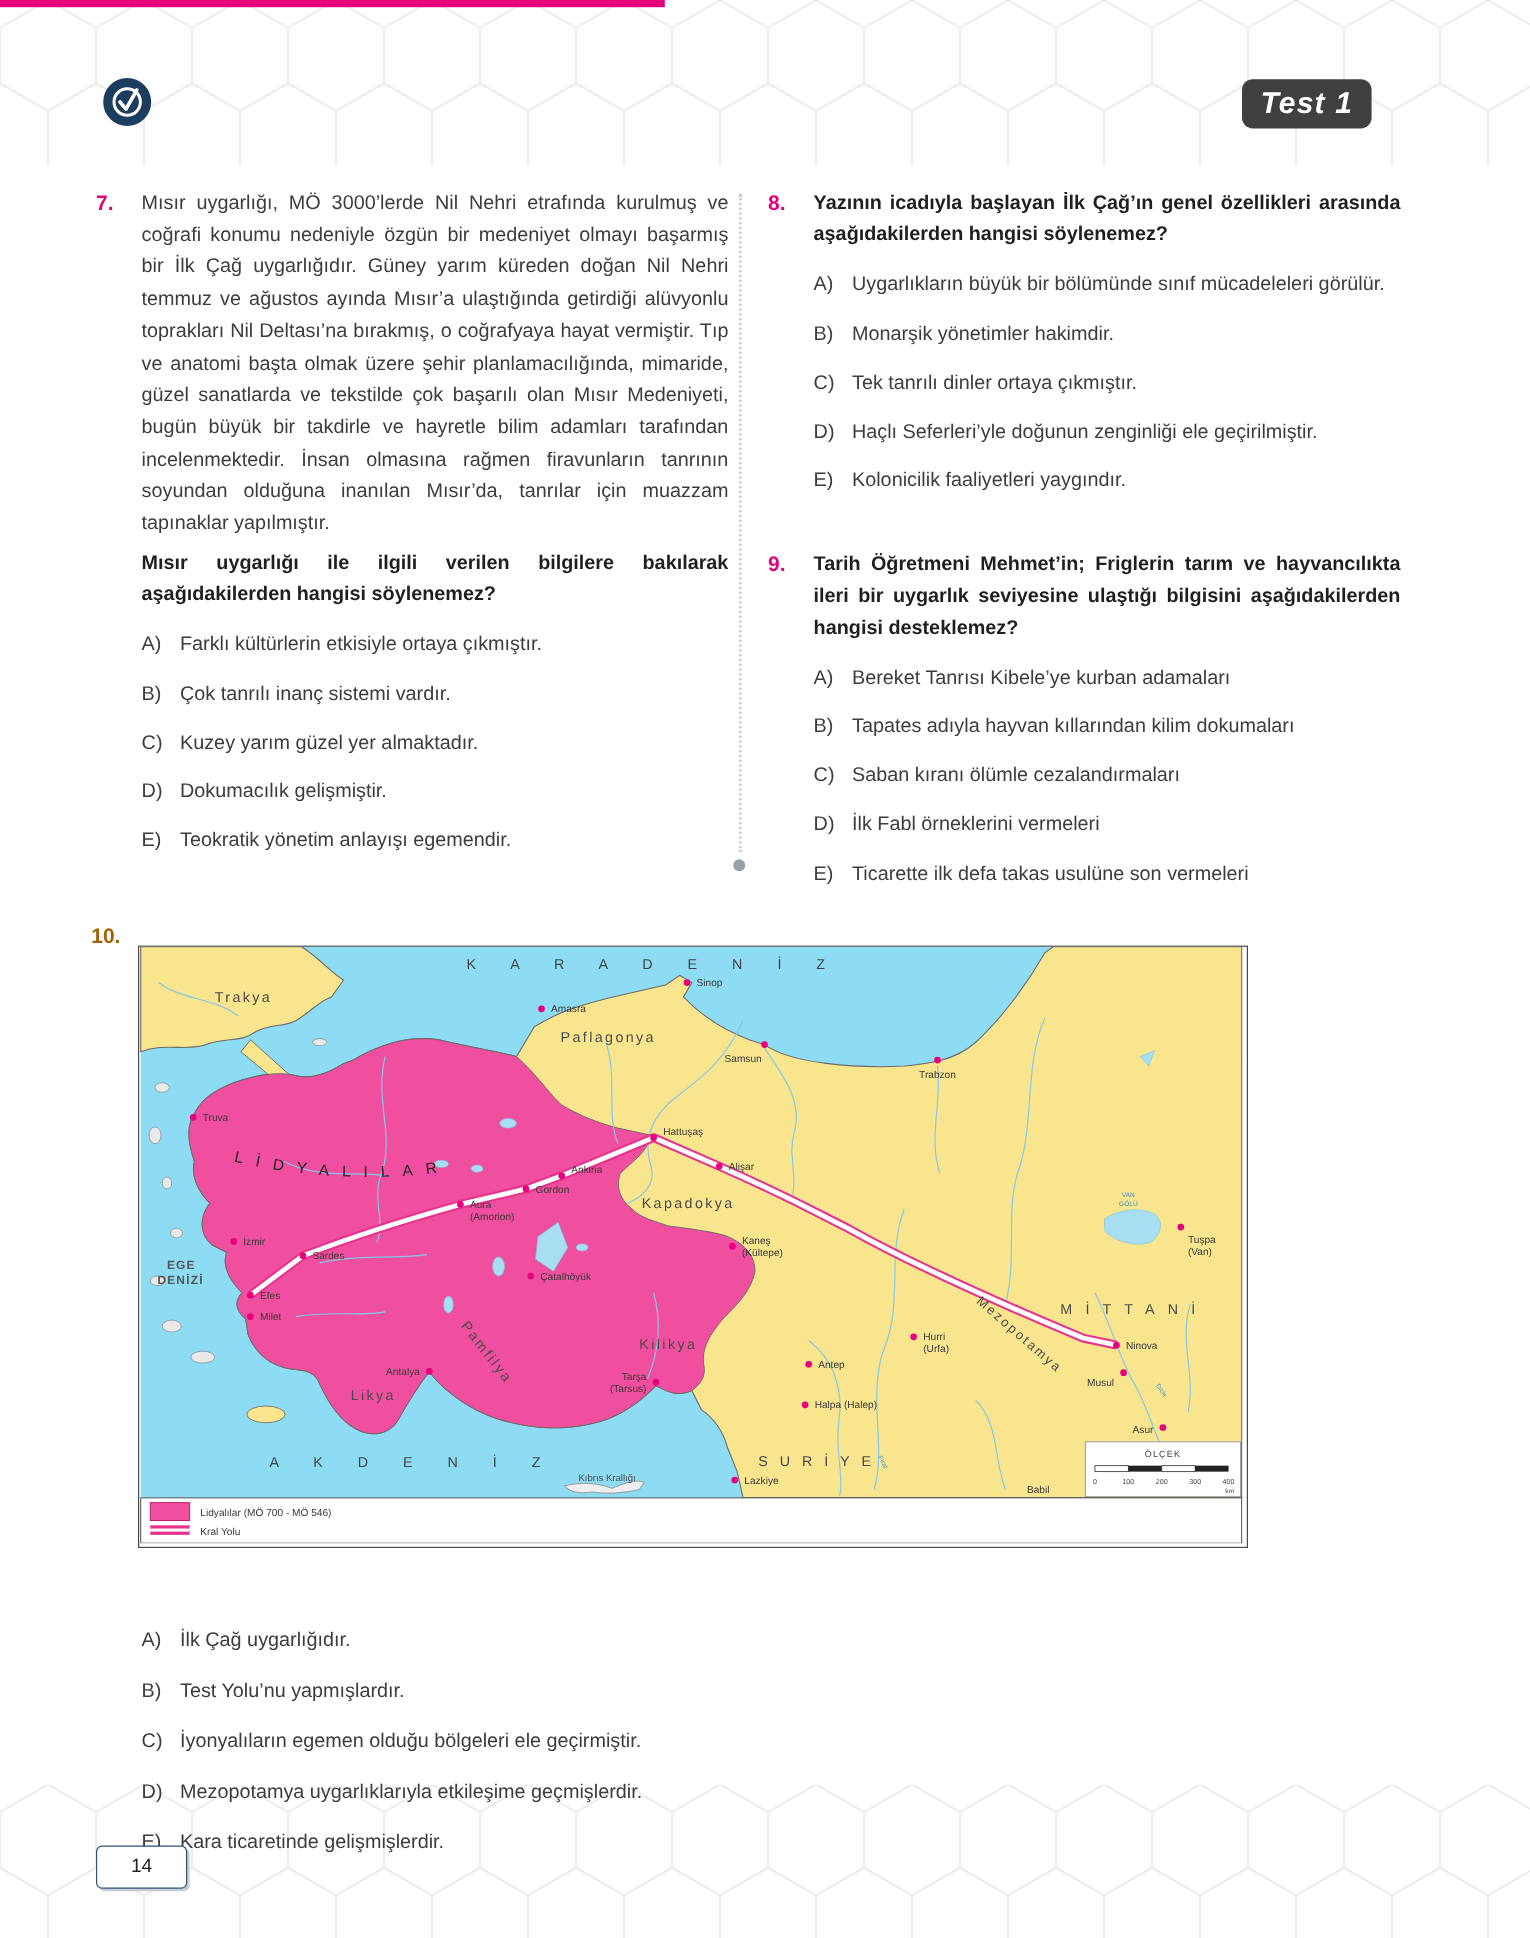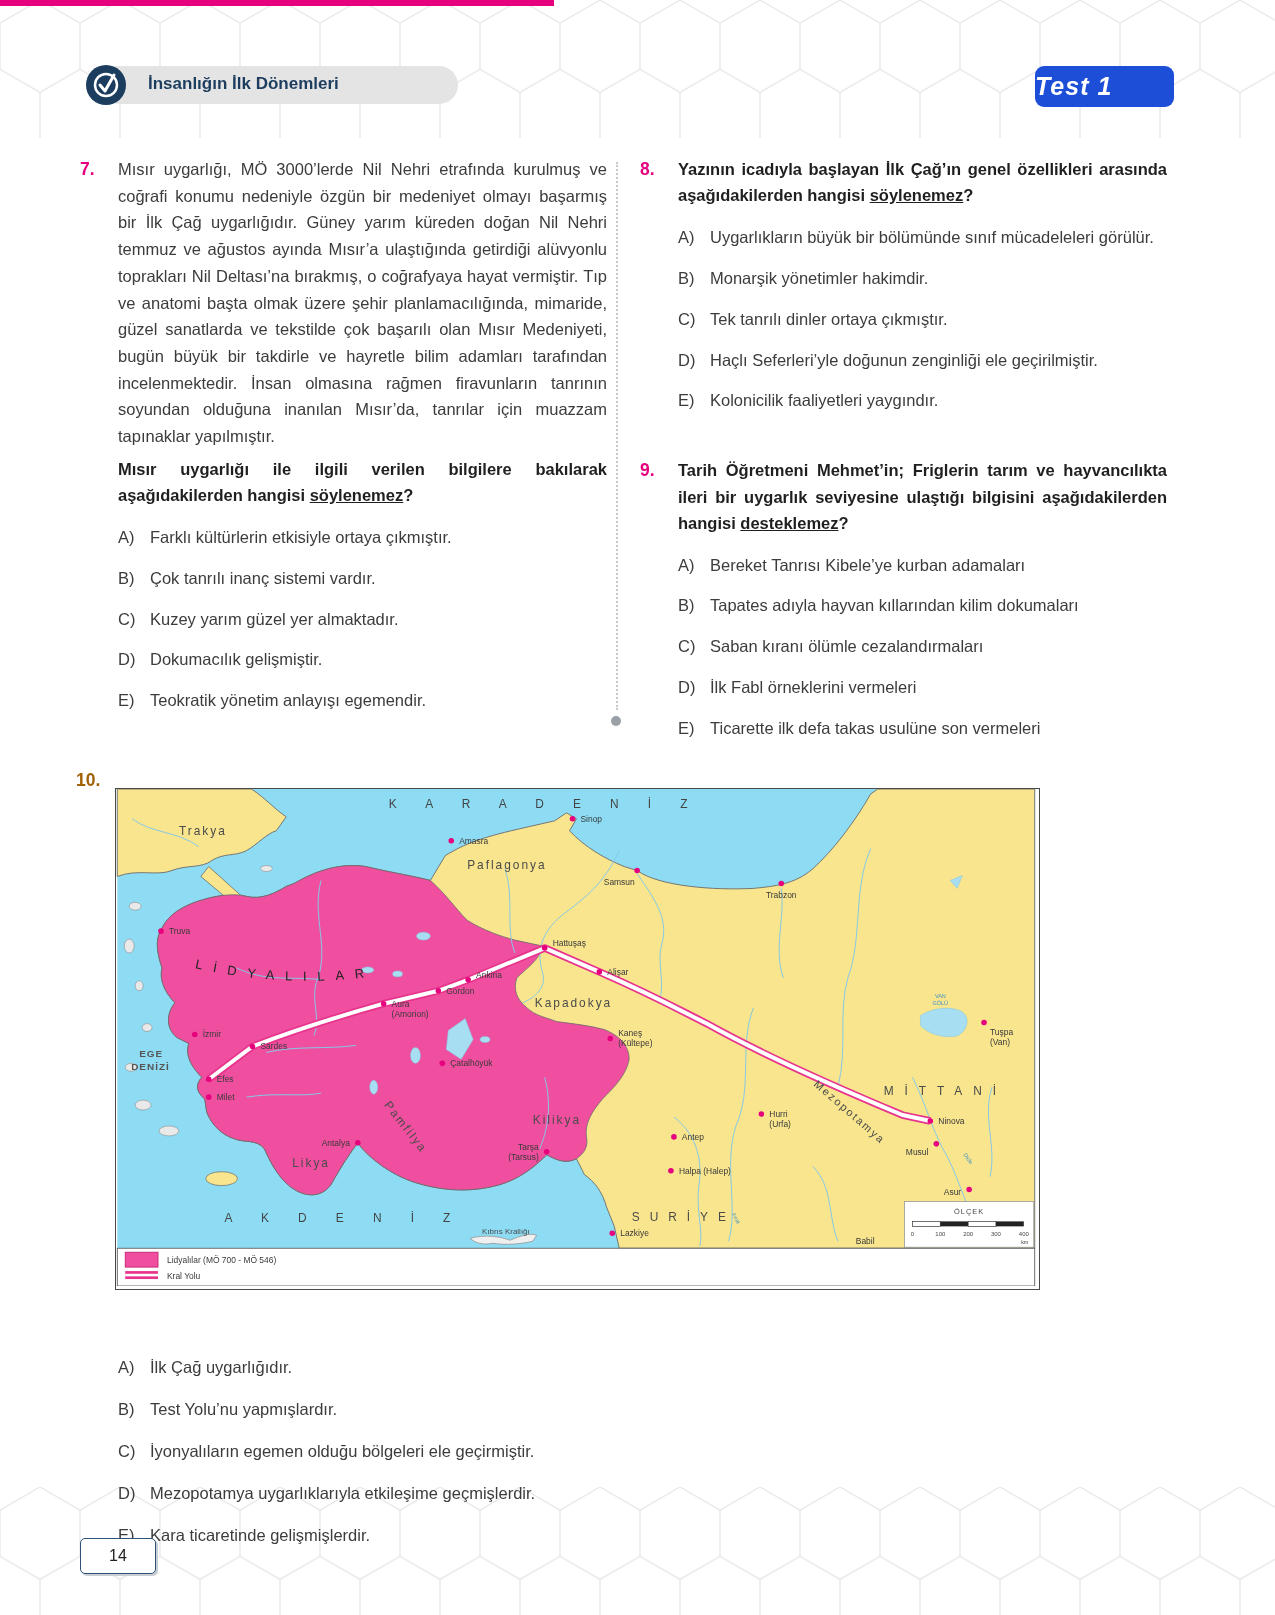--- a/index.html
+++ b/index.html
@@ -6,34 +6,34 @@
   body{font-family:"Liberation Sans",sans-serif;background:#ffffff;}
   .page{position:relative;width:1275px;height:1615px;background:#fff;overflow:hidden;}
   .hexband{position:absolute;left:0;pointer-events:none;}
   .hexband.top{top:0;}
   .hexband.bottom{bottom:0;}
   .top-accent{position:absolute;left:0;top:0;width:554px;height:6px;background:#e6007e;}
   
   .unit-pill{position:absolute;left:100px;top:66px;width:358px;height:38px;background:#e4e4e4;border-radius:19px;}
   .unit-pill span{position:absolute;left:48px;top:8px;font-size:17px;font-weight:600;color:#1d3d5f;}
   .logo-badge{position:absolute;left:84px;top:63px;width:44px;height:44px;}
-  .test-box{position:absolute;left:1035px;top:66px;width:139px;height:41px;background:#1d4ed8;border-radius:9px;display:flex;align-items:center;}
+  .test-box{position:absolute;left:1035px;top:66px;width:108px;height:41px;background:#404040;border-radius:9px;display:flex;align-items:center;justify-content:center;}
   .test-box span{color:#fff;font-size:25px;font-weight:bold;font-style:italic;letter-spacing:1px;}
   
   .col{position:absolute;top:156px;width:527px;}
   .col.left{left:80px;}
   .col.right{left:640px;}
   .divider{position:absolute;left:616px;top:162px;height:548px;border-left:2px dotted #c9c9c9;}
   .divider-dot{position:absolute;left:611px;top:716px;width:10px;height:10px;border-radius:50%;background:#9aa0a6;}
   .question{display:flex;margin-bottom:38px;}
   .qnum{flex:0 0 38px;color:#e6007e;font-weight:bold;font-size:17.5px;line-height:1.55;}
   .qbody{flex:1;}
   .para{font-size:16.5px;line-height:1.62;color:#3c3c3c;text-align:justify;margin:0 0 6px 0;}
   .stem{font-size:16.5px;line-height:1.6;color:#1f1f1f;font-weight:bold;text-align:justify;margin:6px 0 10px 0;}
-  .stem .ul{text-decoration:underline;margin-top:24px;}
+  .stem .ul{margin-top:24px;}
   .opt{display:flex;margin-top:17px;font-size:16.5px;line-height:1.45;color:#3c3c3c;}
   .opt .letter{flex:0 0 32px;}
   .opt .text{flex:1;}
   
   .q10-num{position:absolute;left:76px;top:770px;color:#a16207;font-weight:bold;font-size:17.5px;}
   .map-frame{position:absolute;left:115px;top:788px;width:923px;height:500px;border:1.5px solid #4a4a4a;background:#fff;}
   .q10-stem{position:absolute;left:118px;top:1306px;width:1060px;font-size:16.5px;font-weight:bold;color:#1f1f1f;}
   .q10-stem .ul{text-decoration:underline;}
   .q10-opts{position:absolute;left:118px;top:1338px;width:1000px;}
   .q10-opts .opt{margin-top:18px;}
@@ -64,23 +64,20 @@
   <defs>
     <pattern id="hexB" width="80" height="138.6" patternUnits="userSpaceOnUse">
       <path d="M0 23.1 L40 0 L80 23.1 M0 23.1 L0 69.3 M80 23.1 L80 69.3 M0 69.3 L40 92.4 L80 69.3 M40 92.4 L40 138.6" fill="none" stroke="#e7e7e7" stroke-width="1.3"></path>
     </pattern>
   </defs>
   <rect x="0" y="0" width="1275" height="128" fill="url(#hexB)"></rect>
 </svg>
 
 <div class="top-accent"></div>
 
-<div class="unit-pill">
-  <span>İnsanlığın İlk Dönemleri</span>
-</div>
 <div class="logo-badge">
   <svg width="44" height="44" viewBox="0 0 44 44">
     <circle cx="22" cy="22" r="20" fill="#1d3d5f"></circle>
     <circle cx="22" cy="22" r="11" fill="none" stroke="#ffffff" stroke-width="2.5"></circle>
     <path d="M16 22 L21 28 L30 12" fill="none" stroke="#ffffff" stroke-width="3" stroke-linecap="round" stroke-linejoin="round"></path>
   </svg>
 </div>
 <div class="test-box">
   <span>Test 1</span>
 </div>

